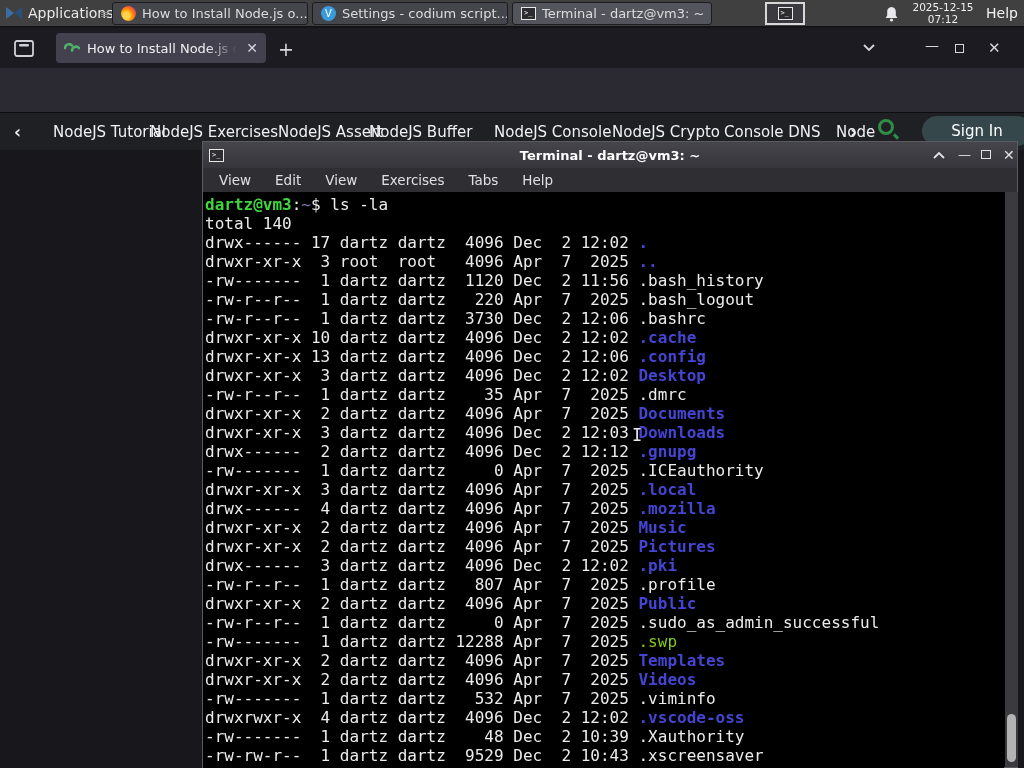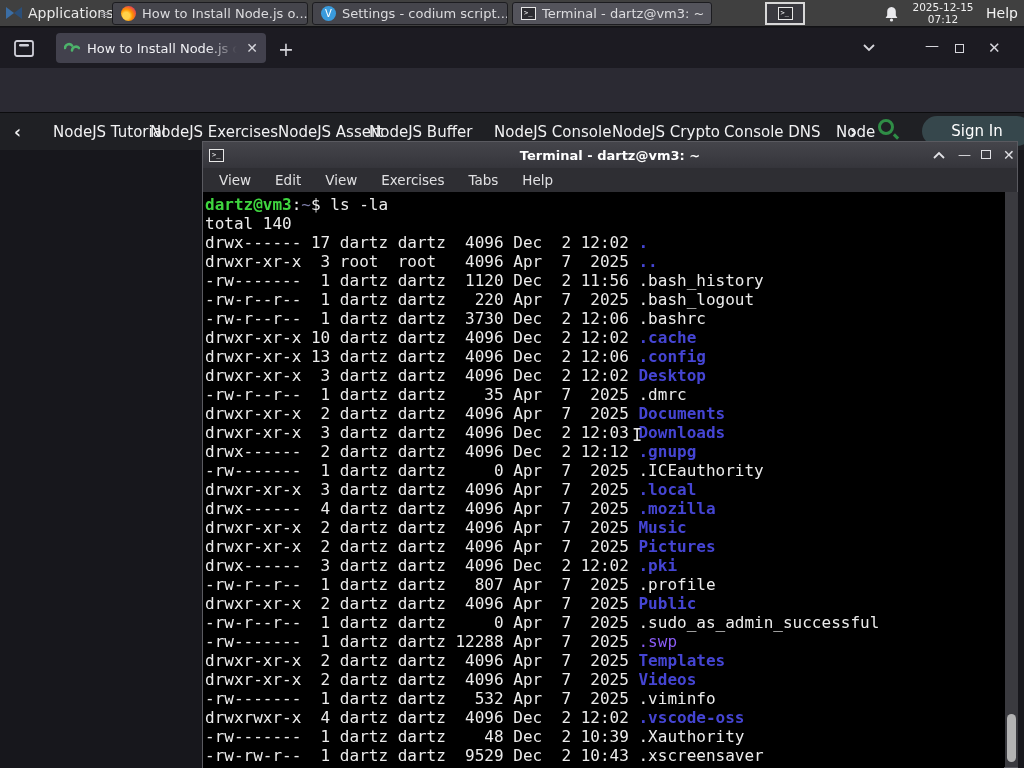--- a/index.html
+++ b/index.html
@@ -93,21 +93,21 @@
   #t-close { left:800px; font-size:14px; }
   #term-menubar { left:0; top:26px; width:100%; height:24px; background:#2e2e33;
                   display:flex; align-items:center; gap:24px; padding-left:16px;
                   color:#e0e0e2; font-size:13.5px; }
   #term-body { left:0; top:50px; width:801px; height:598px; background:#000; overflow:hidden; }
   #term-output { font-family:"DejaVu Sans Mono", monospace; font-size:16px; line-height:19px;
                  white-space:pre; padding:3px 0 0 2px; }
   #term-output .t { color:#ececec; }
   #term-output .g { color:#3fd63f; font-weight:bold; }
   #term-output .d { color:#4545d3; font-weight:bold; }
-  #term-output .m { color:#8b5cf6; }
+  #term-output .m { color:#84cc16; }
   #term-output .b { color:#7d7da8; }
   #term-scrollbar { left:802px; top:50px; width:13px; height:575px; background:#3a3a3f; }
   #term-scroll-thumb { left:2px; top:522px; width:9px; height:48px; background:#b3b3b3; border-radius:5px; }
 
   #ibeam-cursor { left:632px; top:425px; color:#e8e8e8; font-family:"DejaVu Sans Mono",monospace;
                   font-size:17px; text-shadow:0 0 2px #000; }
 </style>
 </head>
 <body>
 

